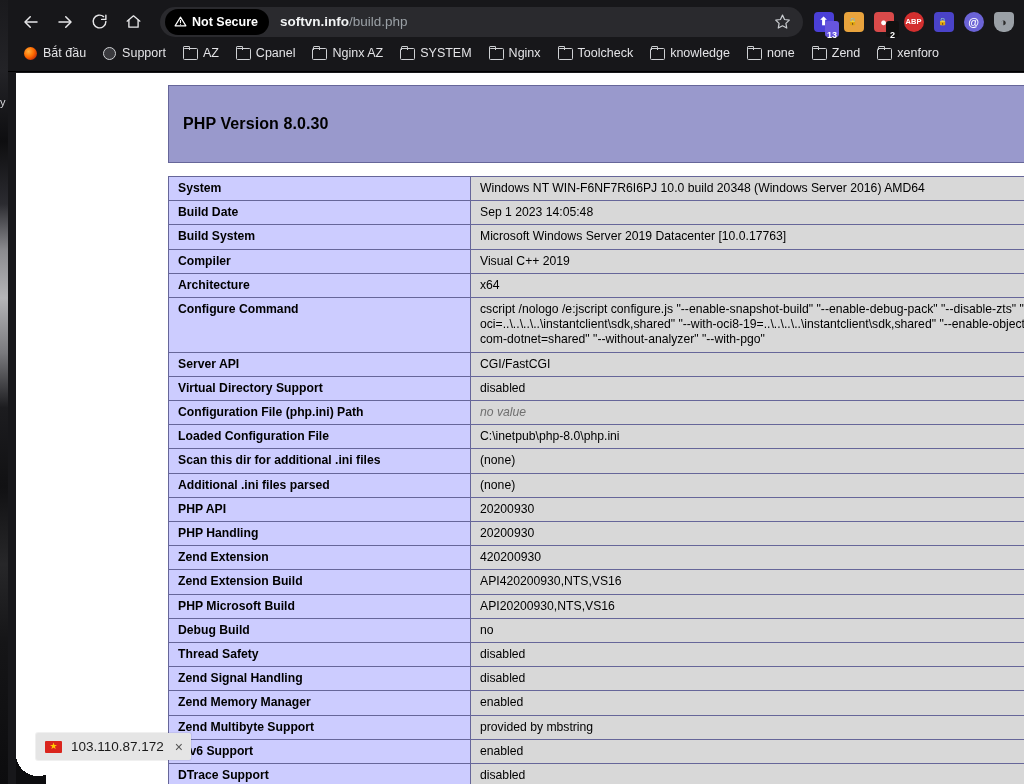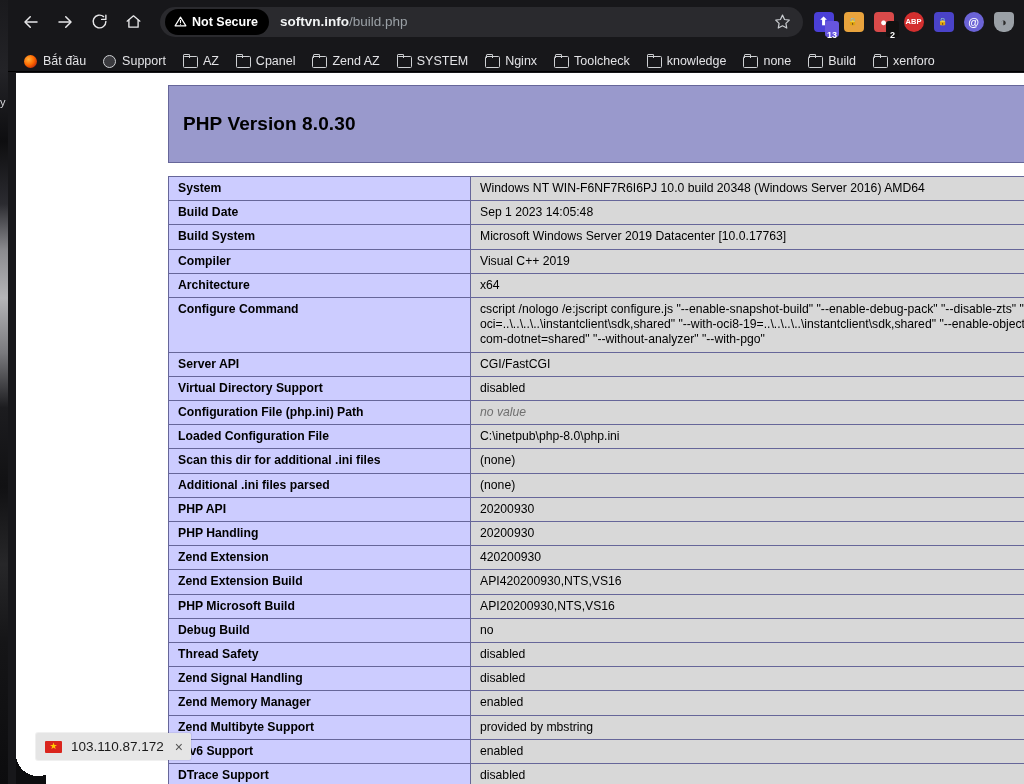--- a/index.html
+++ b/index.html
@@ -108,21 +108,21 @@
     font-weight: 700;
     color: #fff;
     text-align: center;
     padding: 8px 2px;
   }
 
   
   #bookmarks {
     height: 29px;
     background: #17171a;
-    display: flex; align-items: flex-end;
+    display: flex; align-items: flex-start;
     padding-left: 8px;
     gap: 1px;
     overflow: hidden;
     border-bottom: 1px solid #000;
   }
   .bm {
     display: flex; align-items: center; gap: 6px;
     padding: 3px 8px;
     border-radius: 4px;
     color: #e3e3e6;
@@ -160,21 +160,21 @@
   #php-header {
     width: 1020px;
     height: 78px;
     background: #9999cc;
     border: 1px solid #666699;
     display: flex; align-items: center;
     position: relative;
     overflow: hidden;
   }
   #php-version {
-    font-size: 19px;
+    font-size: 16px;
     font-weight: bold;
     color: #000;
     margin-left: 14px;
     letter-spacing: 0.1px;
   }
 
   
   #info-table {
     margin-top: 13px;
     width: 1020px;
@@ -356,21 +356,21 @@
       <div class="bm">
         <span class="folder-icon"></span>
         <span>AZ</span>
       </div>
       <div class="bm">
         <span class="folder-icon"></span>
         <span>Cpanel</span>
       </div>
       <div class="bm">
         <span class="folder-icon"></span>
-        <span>Zend AZ</span>
+        <span>Nginx AZ</span>
       </div>
       <div class="bm">
         <span class="folder-icon"></span>
         <span>SYSTEM</span>
       </div>
       <div class="bm">
         <span class="folder-icon"></span>
         <span>Nginx</span>
       </div>
       <div class="bm">
@@ -380,21 +380,21 @@
       <div class="bm">
         <span class="folder-icon"></span>
         <span>knowledge</span>
       </div>
       <div class="bm">
         <span class="folder-icon"></span>
         <span>none</span>
       </div>
       <div class="bm">
         <span class="folder-icon"></span>
-        <span>Build</span>
+        <span>Zend</span>
       </div>
       <div class="bm">
         <span class="folder-icon"></span>
         <span>xenforo</span>
       </div>
     </div>
 
   <div id="viewport">
     <div id="page-inner">
 

